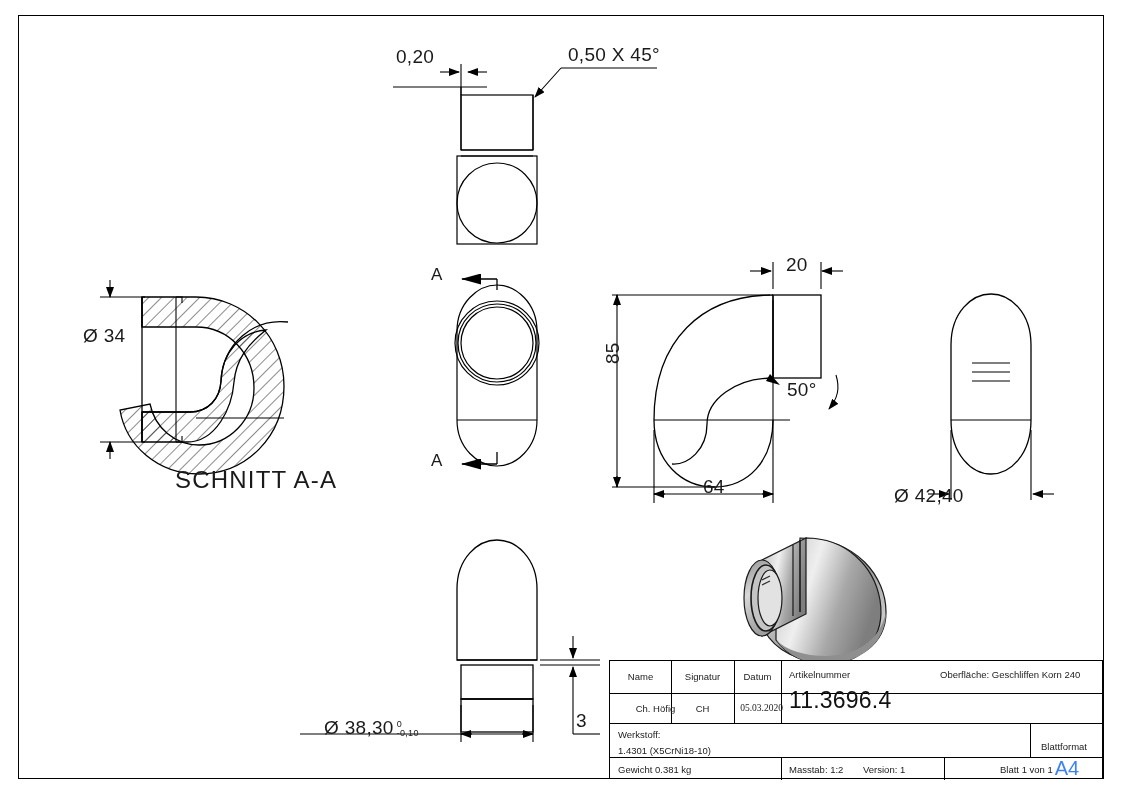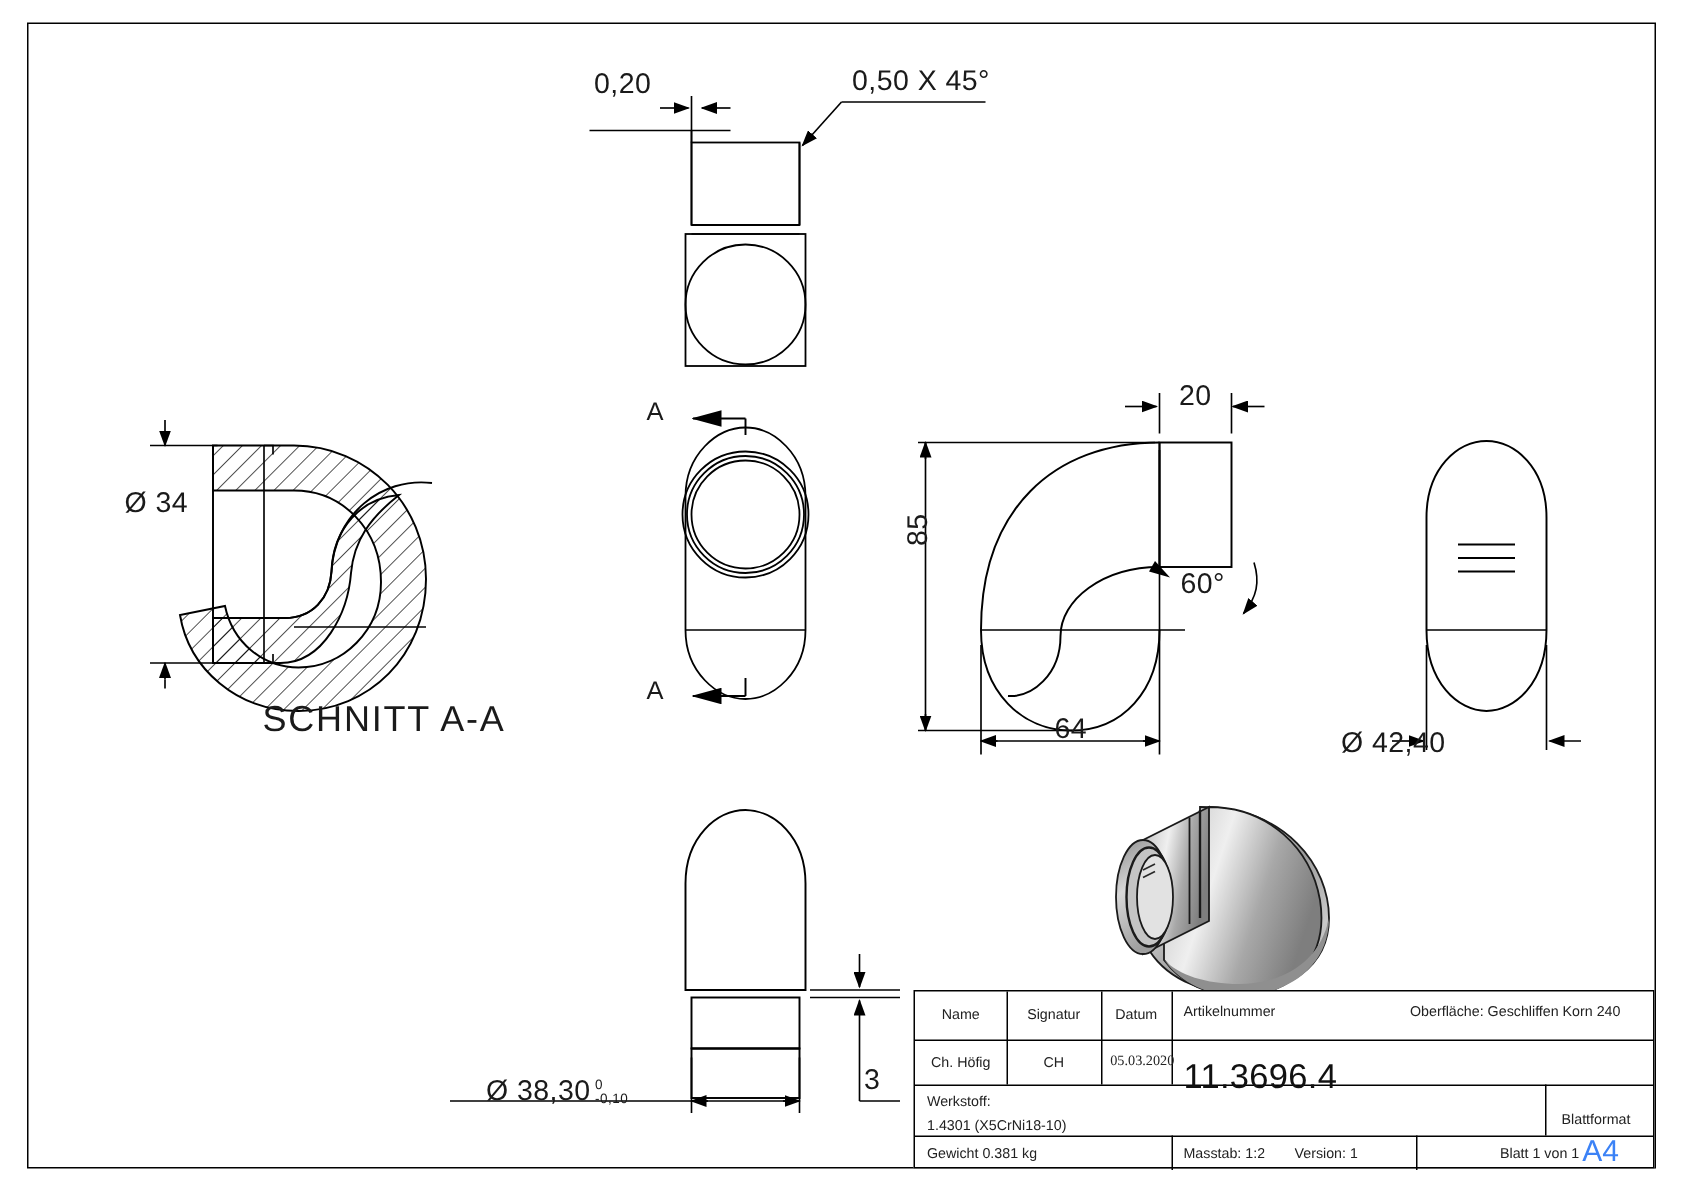--- a/index.html
+++ b/index.html
@@ -17,21 +17,21 @@
   .sect{font-size:24px;letter-spacing:1.2px;}
   .arrA{font-size:17px;}
   
   #tb{position:absolute;left:609px;top:660px;width:494px;height:119px;
       box-sizing:border-box;border:1.4px solid #000;background:#fff;}
   #tb .cell{position:absolute;box-sizing:border-box;overflow:hidden;}
   #tb .hline{position:absolute;left:0;width:100%;height:0;border-top:1.1px solid #000;}
   #tb .vline{position:absolute;top:0;width:0;border-left:1.1px solid #000;}
   .t-h{font-size:9.5px;color:#222;}
   .t-v{font-size:9.5px;color:#222;}
-  .t-big{font-size:23px;color:#111;letter-spacing:.2px;margin-top:17px;}
+  .t-big{font-size:23px;color:#111;letter-spacing:.2px;}
   .t-a4{font-size:20px;color:#3b82f6;}
   .ctr{text-align:center;}
 </style>
 </head>
 <body>
 
 <div id="sheet">
 
   <div id="frame"></div>
 
@@ -301,21 +301,21 @@
 
   <div class="lbl dim" style="left:396px;top:31px;margin-top:16px;">0,20</div>
   <div class="lbl dim" style="left:568px;top:45px;">0,50 X 45°</div>
 
   <div class="lbl arrA" style="left:431px;top:266px;">A</div>
   <div class="lbl arrA" style="left:431px;top:452px;">A</div>
 
   <div class="lbl dim" style="left:603px;top:364px;transform:rotate(-90deg);transform-origin:left top;">85</div>
   <div class="lbl dim" style="left:703px;top:477px;">64</div>
   <div class="lbl dim" style="left:786px;top:255px;">20</div>
-  <div class="lbl dim" style="left:787px;top:380px;">60°</div>
+  <div class="lbl dim" style="left:787px;top:380px;">50°</div>
 
   <div class="lbl dim" style="left:894px;top:486px;">Ø 42,40</div>
 
   <div class="lbl dim" style="left:324px;top:718px;">
     <span>Ø 38,30</span><span class="tol"><span>0</span><br>
       <span>-0,10</span></span>
   </div>
   <div class="lbl dim" style="left:576px;top:711px;">3</div>
 
   <div id="tb">
@@ -328,21 +328,21 @@
     <div class="vline" style="left:171px;top:96px;height:23px;"></div>
     <div class="vline" style="left:334px;top:96px;height:23px;"></div>
     <div class="vline" style="left:420px;top:62px;height:34px;"></div>
 
     <div class="cell t-h ctr" style="left:0;top:10px;width:61px;">Name</div>
     <div class="cell t-h ctr" style="left:61px;top:10px;width:63px;">Signatur</div>
     <div class="cell t-h ctr" style="left:124px;top:10px;width:47px;">Datum</div>
     <div class="cell t-h" style="left:179px;top:8px;">Artikelnummer</div>
     <div class="cell t-h" style="left:330px;top:8px;">Oberfläche:  Geschliffen Korn 240</div>
 
-    <div class="cell t-v ctr" style="left:0;top:42px;width:61px;">Ch. Höfig</div>
+    <div class="cell t-v ctr" style="left:15px;top:42px;width:61px;">Ch. Höfig</div>
     <div class="cell t-v ctr" style="left:61px;top:42px;width:63px;">CH</div>
     <div class="cell t-v ctr" style="left:128px;top:42px;width:47px;font-family:Liberation Serif, serif;">05.03.2020</div>
     <div class="cell t-big" style="left:179px;top:26px;">11.3696.4</div>
 
     <div class="cell t-h" style="left:8px;top:68px;">Werkstoff:</div>
     <div class="cell t-v" style="left:8px;top:84px;">1.4301 (X5CrNi18-10)</div>
     <div class="cell t-h ctr" style="left:420px;top:80px;width:68px;">Blattformat</div>
     <div class="cell t-a4 ctr" style="left:420px;top:96px;width:74px;">A4</div>
 
     <div class="cell t-v" style="left:8px;top:103px;">Gewicht 0.381 kg</div>

